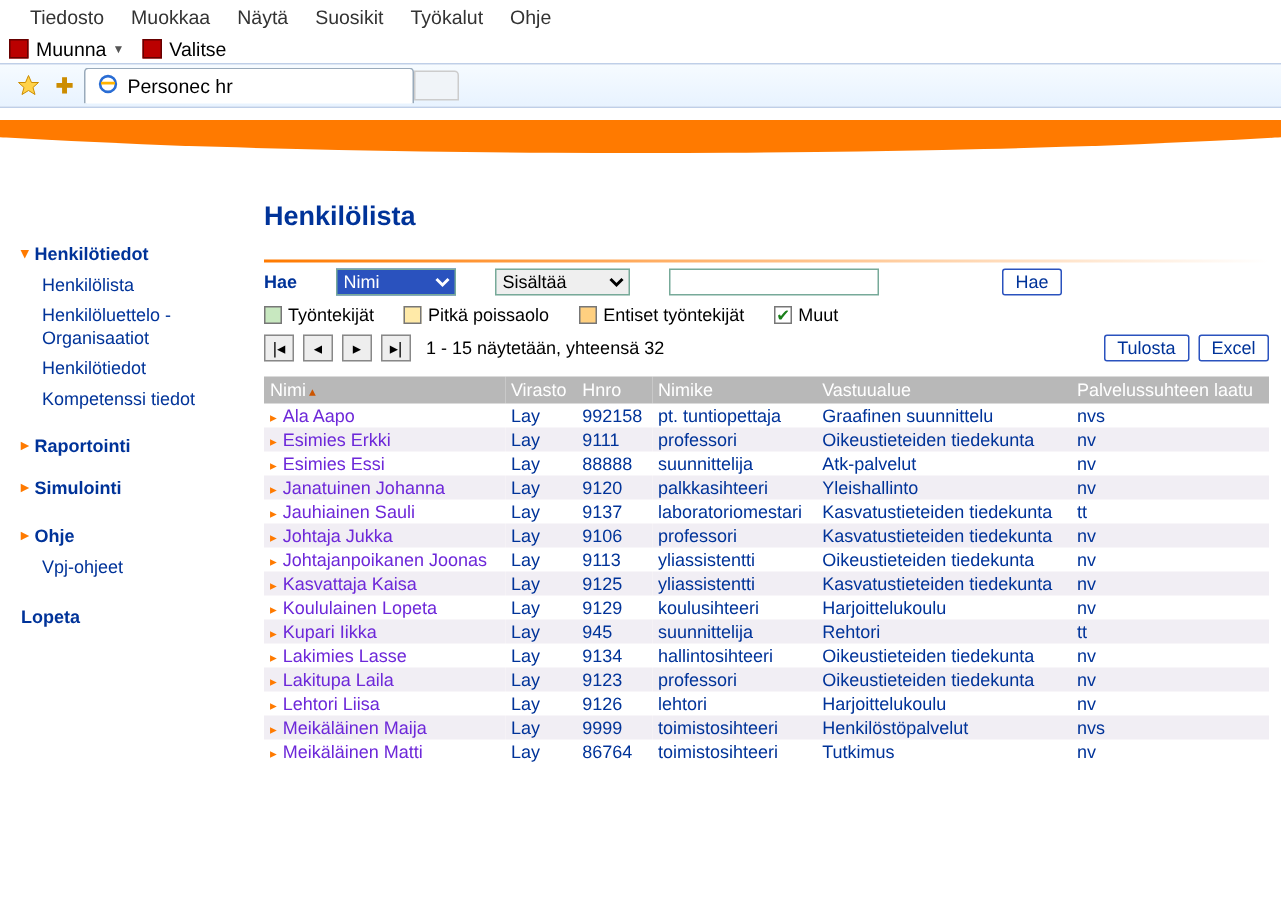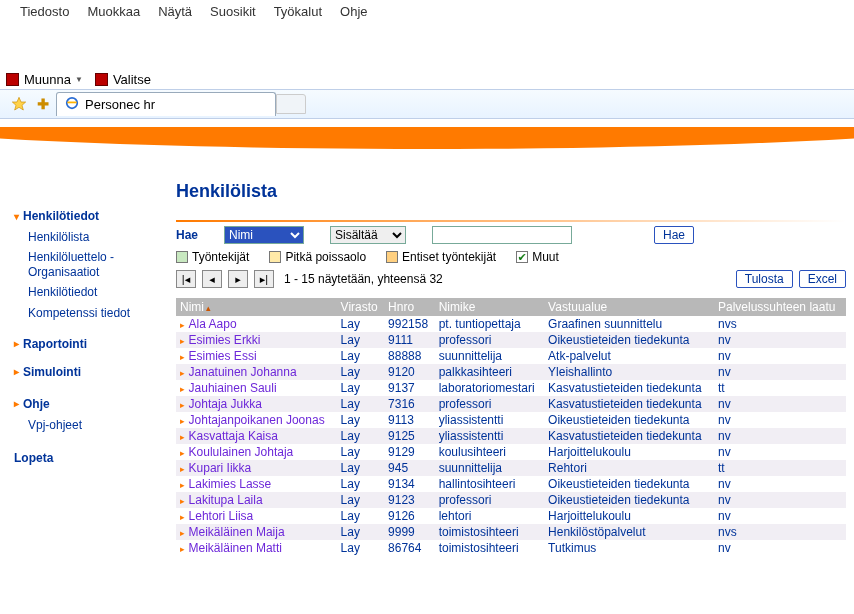--- a/index.html
+++ b/index.html
@@ -1,21 +1,21 @@
 <!DOCTYPE html>
 <html><head>
 <meta charset="utf-8">
 <style>
   * { box-sizing: border-box; margin: 0; padding: 0; }
   body { font-family: Arial, sans-serif; font-size: 12px; background: #fff; width: 854px; }
   .menubar { padding: 4px 20px; font-size: 13px; display: flex; gap: 18px; color: #333; }
   .menubar span { cursor: default; }
   .toolbar2 { padding: 2px 6px; font-size: 13px; display: flex; gap: 12px; align-items: center; }
   .toolbar2 .icon-red { display:inline-block; width:13px; height:13px; background:#b00; border:1px solid #600; margin-right:3px; vertical-align:middle; }
-  .toolbar2 .item { display:inline-flex; align-items:center; gap:2px;margin-top:47px; }
+  .toolbar2 .item { display:inline-flex; align-items:center; gap:2px; }
   .toolbar2 .arrow { font-size: 8px; color:#555; margin-left:2px; }
   .tabrow { display:flex; align-items:center; padding:2px 4px; border-top:1px solid #bfcfe8; border-bottom:1px solid #bfcfe8; background:linear-gradient(#f6fbff,#e8f3ff); }
   .star { width:18px; height:18px; margin:0 6px; display:inline-flex; align-items:center; justify-content:center; }
   .plus { width:18px; height:18px; font-size:14px; color:#cc8c00; font-weight:bold; display:inline-flex; align-items:center; justify-content:center; }
   .tab { background:#fff; border:1px solid #9ab; border-bottom:none; padding:3px 120px 3px 8px; display:inline-flex; align-items:center; gap:6px; margin-left:4px; border-radius:3px 3px 0 0; font-size:13px; }
   .tab .ie-icon { display:inline-block; }
   .tab-blank { width:30px; height:20px; border:1px solid #ccc; background:#f0f4f8; margin-left:0; border-radius:0 3px 0 0; }
   .swoosh { height:30px; position:relative; overflow:hidden; margin-top:8px; }
   .swoosh::before { content:""; position:absolute; left:-20%; right:-20%; top:-48px; height:70px; border-radius:50%; background:#ff7a00; }
   .layout { display:flex; }
@@ -23,21 +23,21 @@
   .sidebar .section { color:#003399; font-weight:bold; padding:4px 0; display:flex; align-items:center; gap:4px; }
   .sidebar .section .arr { color:#ff7a00; font-size:10px; }
   .sidebar .item { padding:3px 0 3px 14px; line-height:1.2; color:#003399; }
   .content { flex:1; padding:24px 8px 8px 8px; }
   h1.page-title { color:#003399; font-size:18px; font-weight:bold; margin-bottom:18px; }
   .hr-orange { height:2px; background:linear-gradient(to right,#ff7a00,#fff); border:none; margin-bottom:4px; }
   .filters { display:flex; align-items:center; gap:26px; margin-bottom:6px; font-size:12px; }
   .filters label { color:#003399; font-weight:bold; }
   select { border:1px solid #7a9; font-size:12px; }
   select.blue { background:#2a52be; color:#fff; width:80px; }
-  select.w { width:76px; }
+  select.w { width:90px; }
   input.search { width:140px; border:1px solid #7a9; height:18px; }
   .btn-sm { border:1px solid #2a52be; color:#003399; background:#fff; padding:1px 8px; font-size:12px; cursor:pointer; border-radius:2px; }
   .checks { display:flex; gap:20px; margin:6px 0; font-size:12px; align-items:center; }
   .checks .cb { display:inline-flex; align-items:center; gap:4px; }
   .cbox { width:12px; height:12px; border:1px solid #777; display:inline-flex; align-items:center; justify-content:center; font-size:11px; }
   .c-green { background:#c8e8c0; }
   .c-yellow { background:#ffeaa8; }
   .c-orange { background:#ffd080; }
   .pager { display:flex; align-items:center; gap:6px; margin:4px 0 10px 0; }
   .pager .pbtn { width:20px; height:18px; border:1px solid #888; background:#eee; display:inline-flex; align-items:center; justify-content:center; font-size:11px; cursor:pointer; }
@@ -215,21 +215,21 @@
             <td><span class="row-arr">▸</span><span class="row-name">Jauhiainen Sauli</span></td>
             <td>Lay</td>
             <td>9137</td>
             <td>laboratoriomestari</td>
             <td>Kasvatustieteiden tiedekunta</td>
             <td>tt</td>
           </tr>
           <tr>
             <td><span class="row-arr">▸</span><span class="row-name">Johtaja Jukka</span></td>
             <td>Lay</td>
-            <td>7316</td>
+            <td>9106</td>
             <td>professori</td>
             <td>Kasvatustieteiden tiedekunta</td>
             <td>nv</td>
           </tr>
           <tr>
             <td><span class="row-arr">▸</span><span class="row-name">Johtajanpoikanen Joonas</span></td>
             <td>Lay</td>
             <td>9113</td>
             <td>yliassistentti</td>
             <td>Oikeustieteiden tiedekunta</td>
@@ -237,21 +237,21 @@
           </tr>
           <tr>
             <td><span class="row-arr">▸</span><span class="row-name">Kasvattaja Kaisa</span></td>
             <td>Lay</td>
             <td>9125</td>
             <td>yliassistentti</td>
             <td>Kasvatustieteiden tiedekunta</td>
             <td>nv</td>
           </tr>
           <tr>
-            <td><span class="row-arr">▸</span><span class="row-name">Koululainen Johtaja</span></td>
+            <td><span class="row-arr">▸</span><span class="row-name">Koululainen Lopeta</span></td>
             <td>Lay</td>
             <td>9129</td>
             <td>koulusihteeri</td>
             <td>Harjoittelukoulu</td>
             <td>nv</td>
           </tr>
           <tr>
             <td><span class="row-arr">▸</span><span class="row-name">Kupari Iikka</span></td>
             <td>Lay</td>
             <td>945</td>

